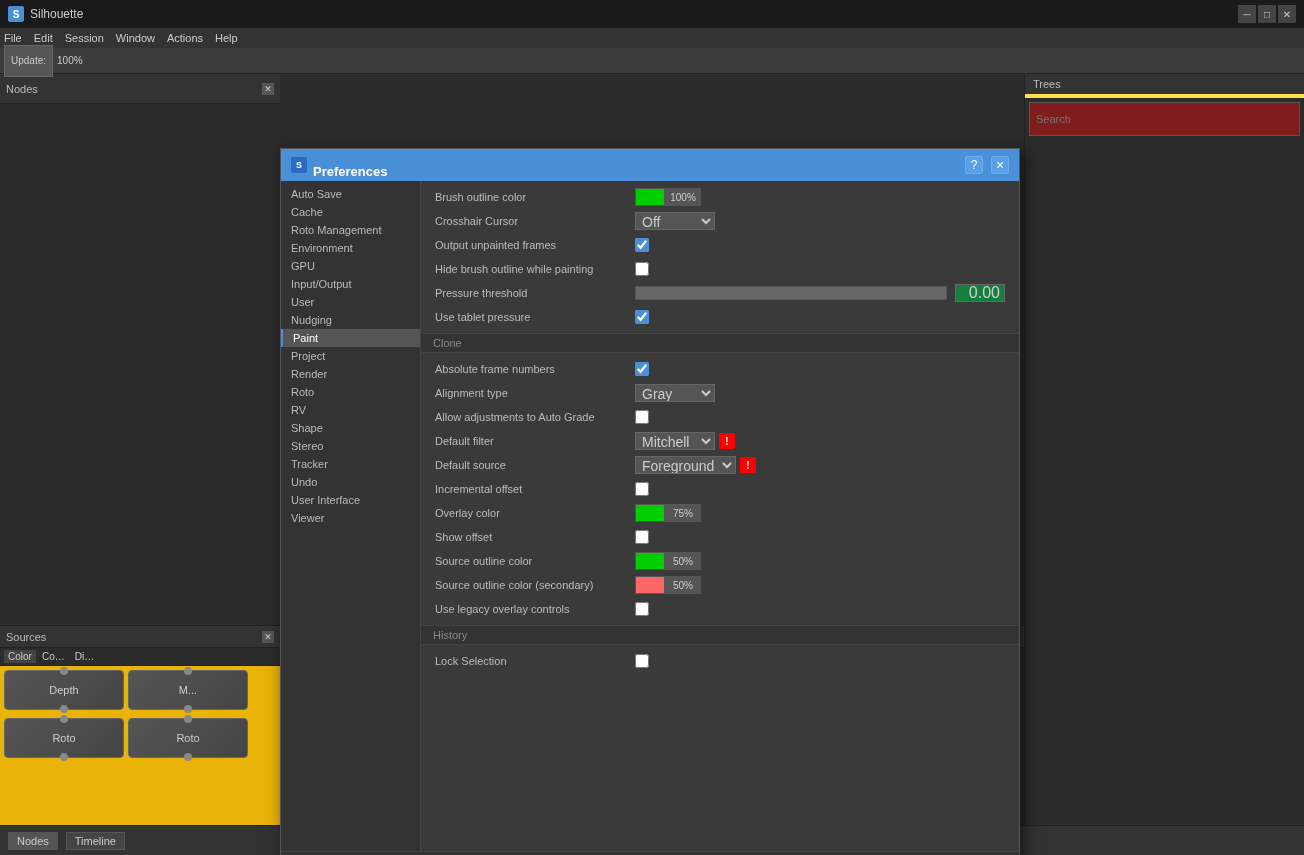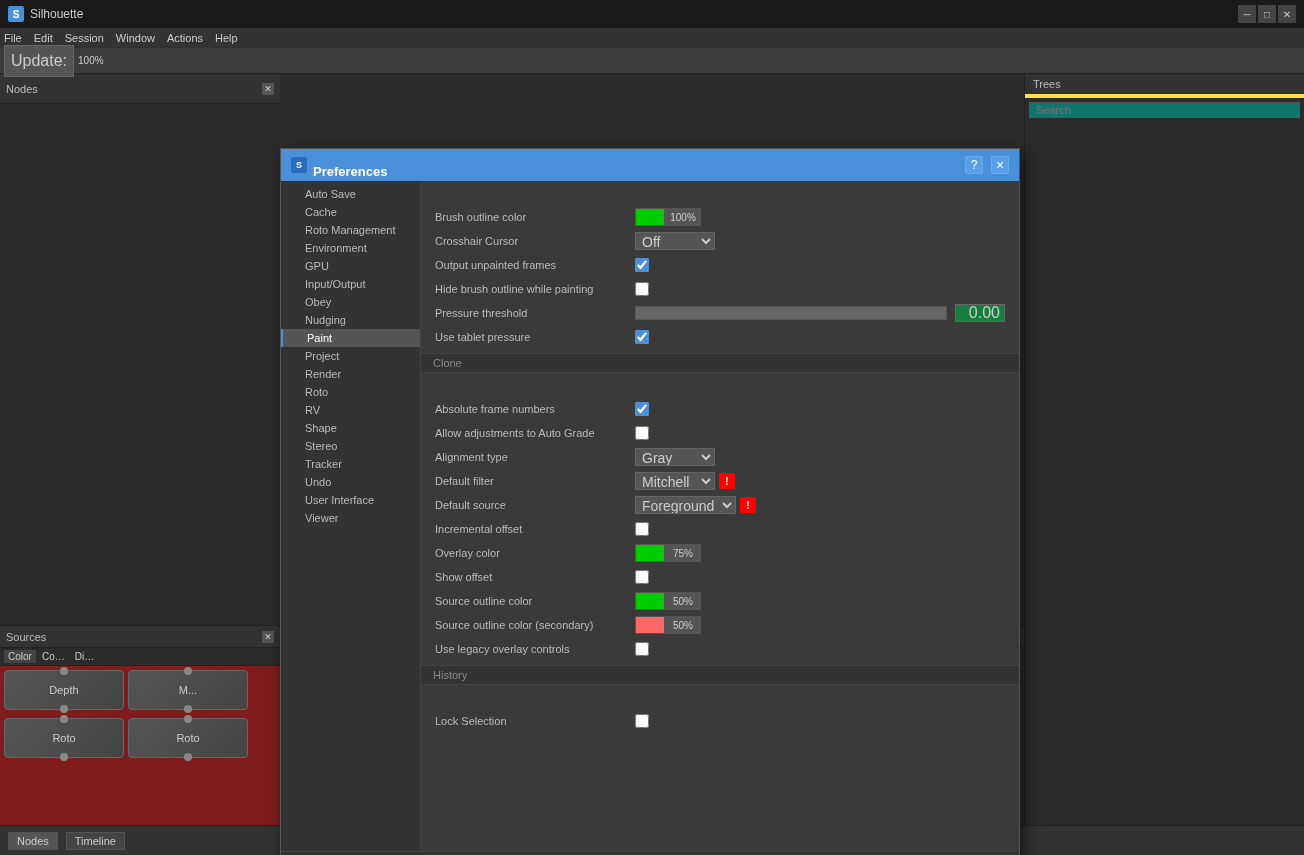--- a/index.html
+++ b/index.html
@@ -87,21 +87,21 @@
       align-items: center;
       padding: 0 4px;
       gap: 4px;
       z-index: 1;
     }
     .toolbar-btn {
       background: #555;
       border: 1px solid #666;
       color: #ccc;
       padding: 1px 6px;
-      font-size: 16px;
+      font-size: 10px;
       cursor: pointer;
       height: 32px;
     }
 
     
     .main-area {
       position: absolute;
       top: 74px; left: 0; right: 0;
       bottom: 30px;
       background: #2b2b2b;
@@ -135,27 +135,27 @@
       font-size: 11px;
       color: #bbb;
       border-bottom: 4px solid #fde047;
     }
     .search-bar {
       display: flex;
       align-items: center;
       padding: 4px;
     }
     .search-input {
-      background: #0f766e;
+      background: #7f1d1d;
       border: 1px solid #555;
       color: #ccc;
       padding: 2px 6px;
       font-size: 11px;
       width: 100%;
-      height: 16px;
+      height: 34px;
     }
 
     
     .bottom-bar {
       position: absolute;
       bottom: 0; left: 0; right: 0;
       height: 30px;
       background: #333;
       border-top: 1px solid #222;
       display: flex;
@@ -250,21 +250,21 @@
 
     
     .dialog-nav {
       width: 140px;
       background: #333;
       border-right: 1px solid #444;
       padding: 4px 0;
       overflow-y: auto;
     }
     .nav-item {
-      padding: 3px 24px;
+      padding: 3px 10px;
       font-size: 11px;
       color: #bbb;
       cursor: pointer;
       white-space: nowrap;
     }
     .nav-item.active {
       background: #555;
       color: #fff;
       border-left: 2px solid #4a90d9;
     }
@@ -272,21 +272,21 @@
     
     .dialog-content {
       flex: 1;
       background: #3a3a3a;
       padding: 0;
       overflow-y: auto;
     }
 
     
     .section-group {
-      padding: 24px 12px 4px 12px;
+      padding: 4px 12px 4px 12px;
     }
 
     
     .pref-row {
       display: flex;
       align-items: center;
       height: 24px;
       padding: 0 2px;
     }
     .pref-label {
@@ -393,21 +393,21 @@
       align-items: center;
       justify-content: flex-end;
       padding: 0 12px;
       gap: 8px;
     }
     .sources-panel {
       position: absolute;
       bottom: 0; left: 0;
       width: 280px;
       height: 200px;
-      background: #7f1d1d;
+      background: #eab308;
       border-top: 1px solid #222;
     }
     .panel-header {
       background: #333;
       height: 22px;
       display: flex;
       align-items: center;
       padding: 0 6px;
       gap: 4px;
       border-bottom: 1px solid #222;
@@ -565,21 +565,21 @@
 
       <div class="dialog-body">
 
         <div class="dialog-nav">
           <div class="nav-item">Auto Save</div>
           <div class="nav-item">Cache</div>
           <div class="nav-item">Roto Management</div>
           <div class="nav-item">Environment</div>
           <div class="nav-item">GPU</div>
           <div class="nav-item">Input/Output</div>
-          <div class="nav-item">Obey</div>
+          <div class="nav-item">User</div>
           <div class="nav-item">Nudging</div>
           <div class="nav-item active">Paint</div>
           <div class="nav-item">Project</div>
           <div class="nav-item">Render</div>
           <div class="nav-item">Roto</div>
           <div class="nav-item">RV</div>
           <div class="nav-item">Shape</div>
           <div class="nav-item">Stereo</div>
           <div class="nav-item">Tracker</div>
           <div class="nav-item">Undo</div>
@@ -645,34 +645,34 @@
           <div class="section-group">
 
             <div class="pref-row">
               <span class="pref-label">Absolute frame numbers</span>
               <div class="pref-control">
                 <input type="checkbox" class="pref-checkbox" checked="" style="">
               </div>
             </div>
 
             <div class="pref-row">
-              <span class="pref-label">Allow adjustments to Auto Grade</span>
-              <div class="pref-control">
-                <input type="checkbox" class="pref-checkbox" style="">
-              </div>
-            </div>
-
-            <div class="pref-row">
               <span class="pref-label">Alignment type</span>
               <div class="pref-control">
                 <select class="pref-select">
                   <option>Gray</option>
                   <option>Color</option>
                   <option>None</option>
                 </select>
+              </div>
+            </div>
+
+            <div class="pref-row">
+              <span class="pref-label">Allow adjustments to Auto Grade</span>
+              <div class="pref-control">
+                <input type="checkbox" class="pref-checkbox" style="">
               </div>
             </div>
 
             <div class="pref-row">
               <span class="pref-label">Default filter</span>
               <div class="pref-control">
                 <select class="pref-select">
                   <option>Mitchell</option>
                   <option>Cubic</option>
                   <option>Linear</option>

